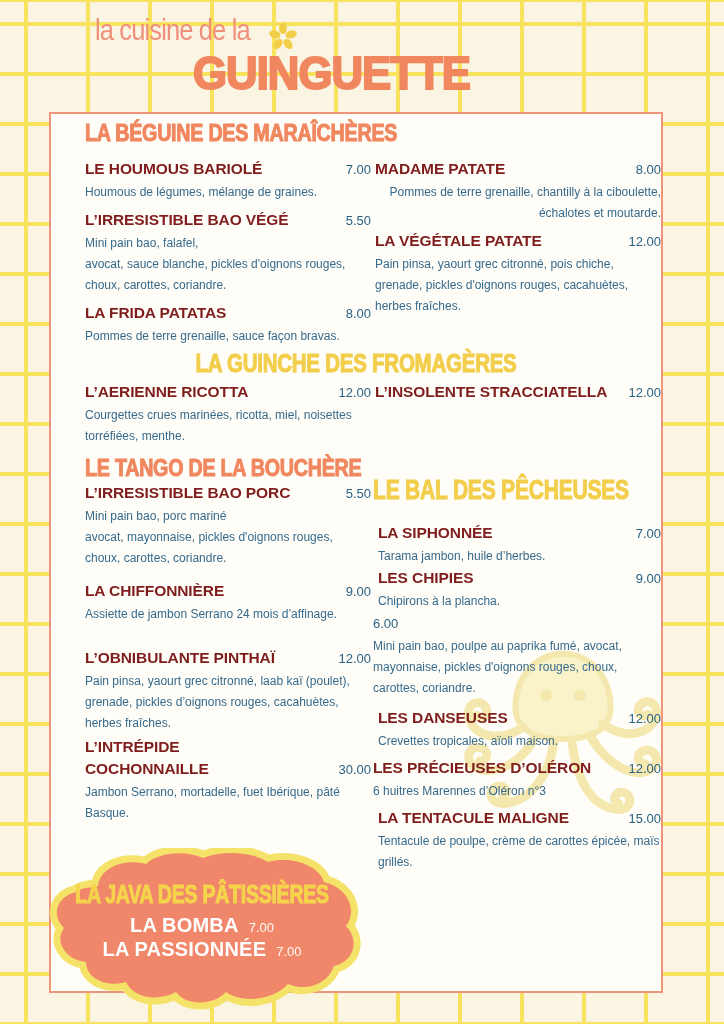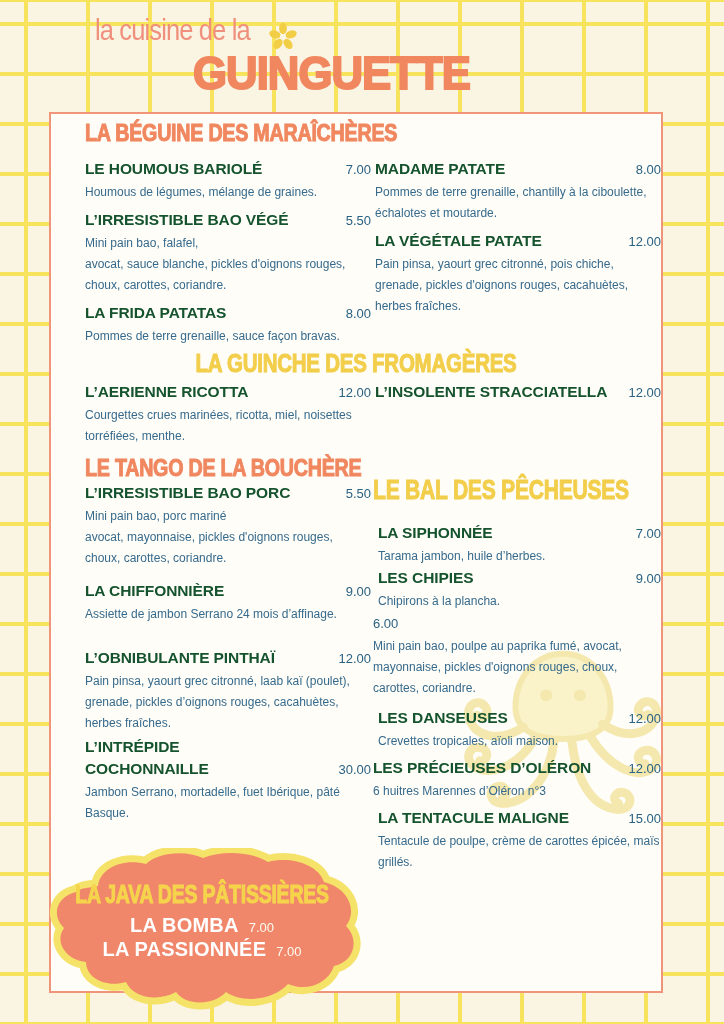--- a/index.html
+++ b/index.html
@@ -39,32 +39,32 @@
   .coral{color:#F0875F;}
   .yellow{color:#F2CE4B;}
   .t-maraicheres{left:34px;top:5px;font-size:24px;transform:scaleX(0.82);transform-origin:left top;}
   .t-fromageres{left:0;width:100%;text-align:center;top:235px;font-size:25px;transform:scaleX(0.82);transform-origin:center top;}
   .t-bouchere{left:34px;top:340px;font-size:24px;transform:scaleX(0.82);transform-origin:left top;}
   .t-pecheuses{left:322px;top:361px;font-size:27px;transform:scaleX(0.78);transform-origin:left top;}
   
   .item{position:absolute;z-index:2;}
   .row{display:flex;justify-content:space-between;align-items:flex-end;gap:6px;}
   .iname{
-    font-weight:bold;font-size:15.5px;line-height:22px;color:#14532d;
+    font-weight:bold;font-size:15.5px;line-height:22px;color:#7f1d1d;
     letter-spacing:-0.1px;white-space:pre;
   }
   .price{font-size:13px;line-height:20px;color:#2A6284;flex-shrink:0;}
   .desc{
     margin:2px 0 0;font-size:12px;line-height:21px;color:#366A8C;
     white-space:pre-line;
   }
   .i-houmous{left:34px;top:44px;width:286px;}
   .i-baovege{left:34px;top:95px;width:286px;}
   .i-frida{left:34px;top:188px;width:286px;}
-  .i-madame{left:324px;top:44px;width:286px;}
+  .i-madame{left:324px;top:44px;width:286px;text-align:right;}
   .i-pinsa{left:324px;top:116px;width:286px;}
   .i-aerienne{left:34px;top:267px;width:286px;}
   .i-insolente{left:324px;top:267px;width:286px;}
   .i-baoporc{left:34px;top:368px;width:286px;}
   .i-chiffonniere{left:34px;top:466px;width:286px;}
   .i-obnibulante{left:34px;top:533px;width:286px;}
   .i-intrepide{left:34px;top:622px;width:286px;}
   .i-siphonnee{left:327px;top:408px;width:283px;}
   .i-chipies{left:327px;top:453px;width:283px;}
   .i-baopoulpe{left:322px;top:500px;width:288px;}

